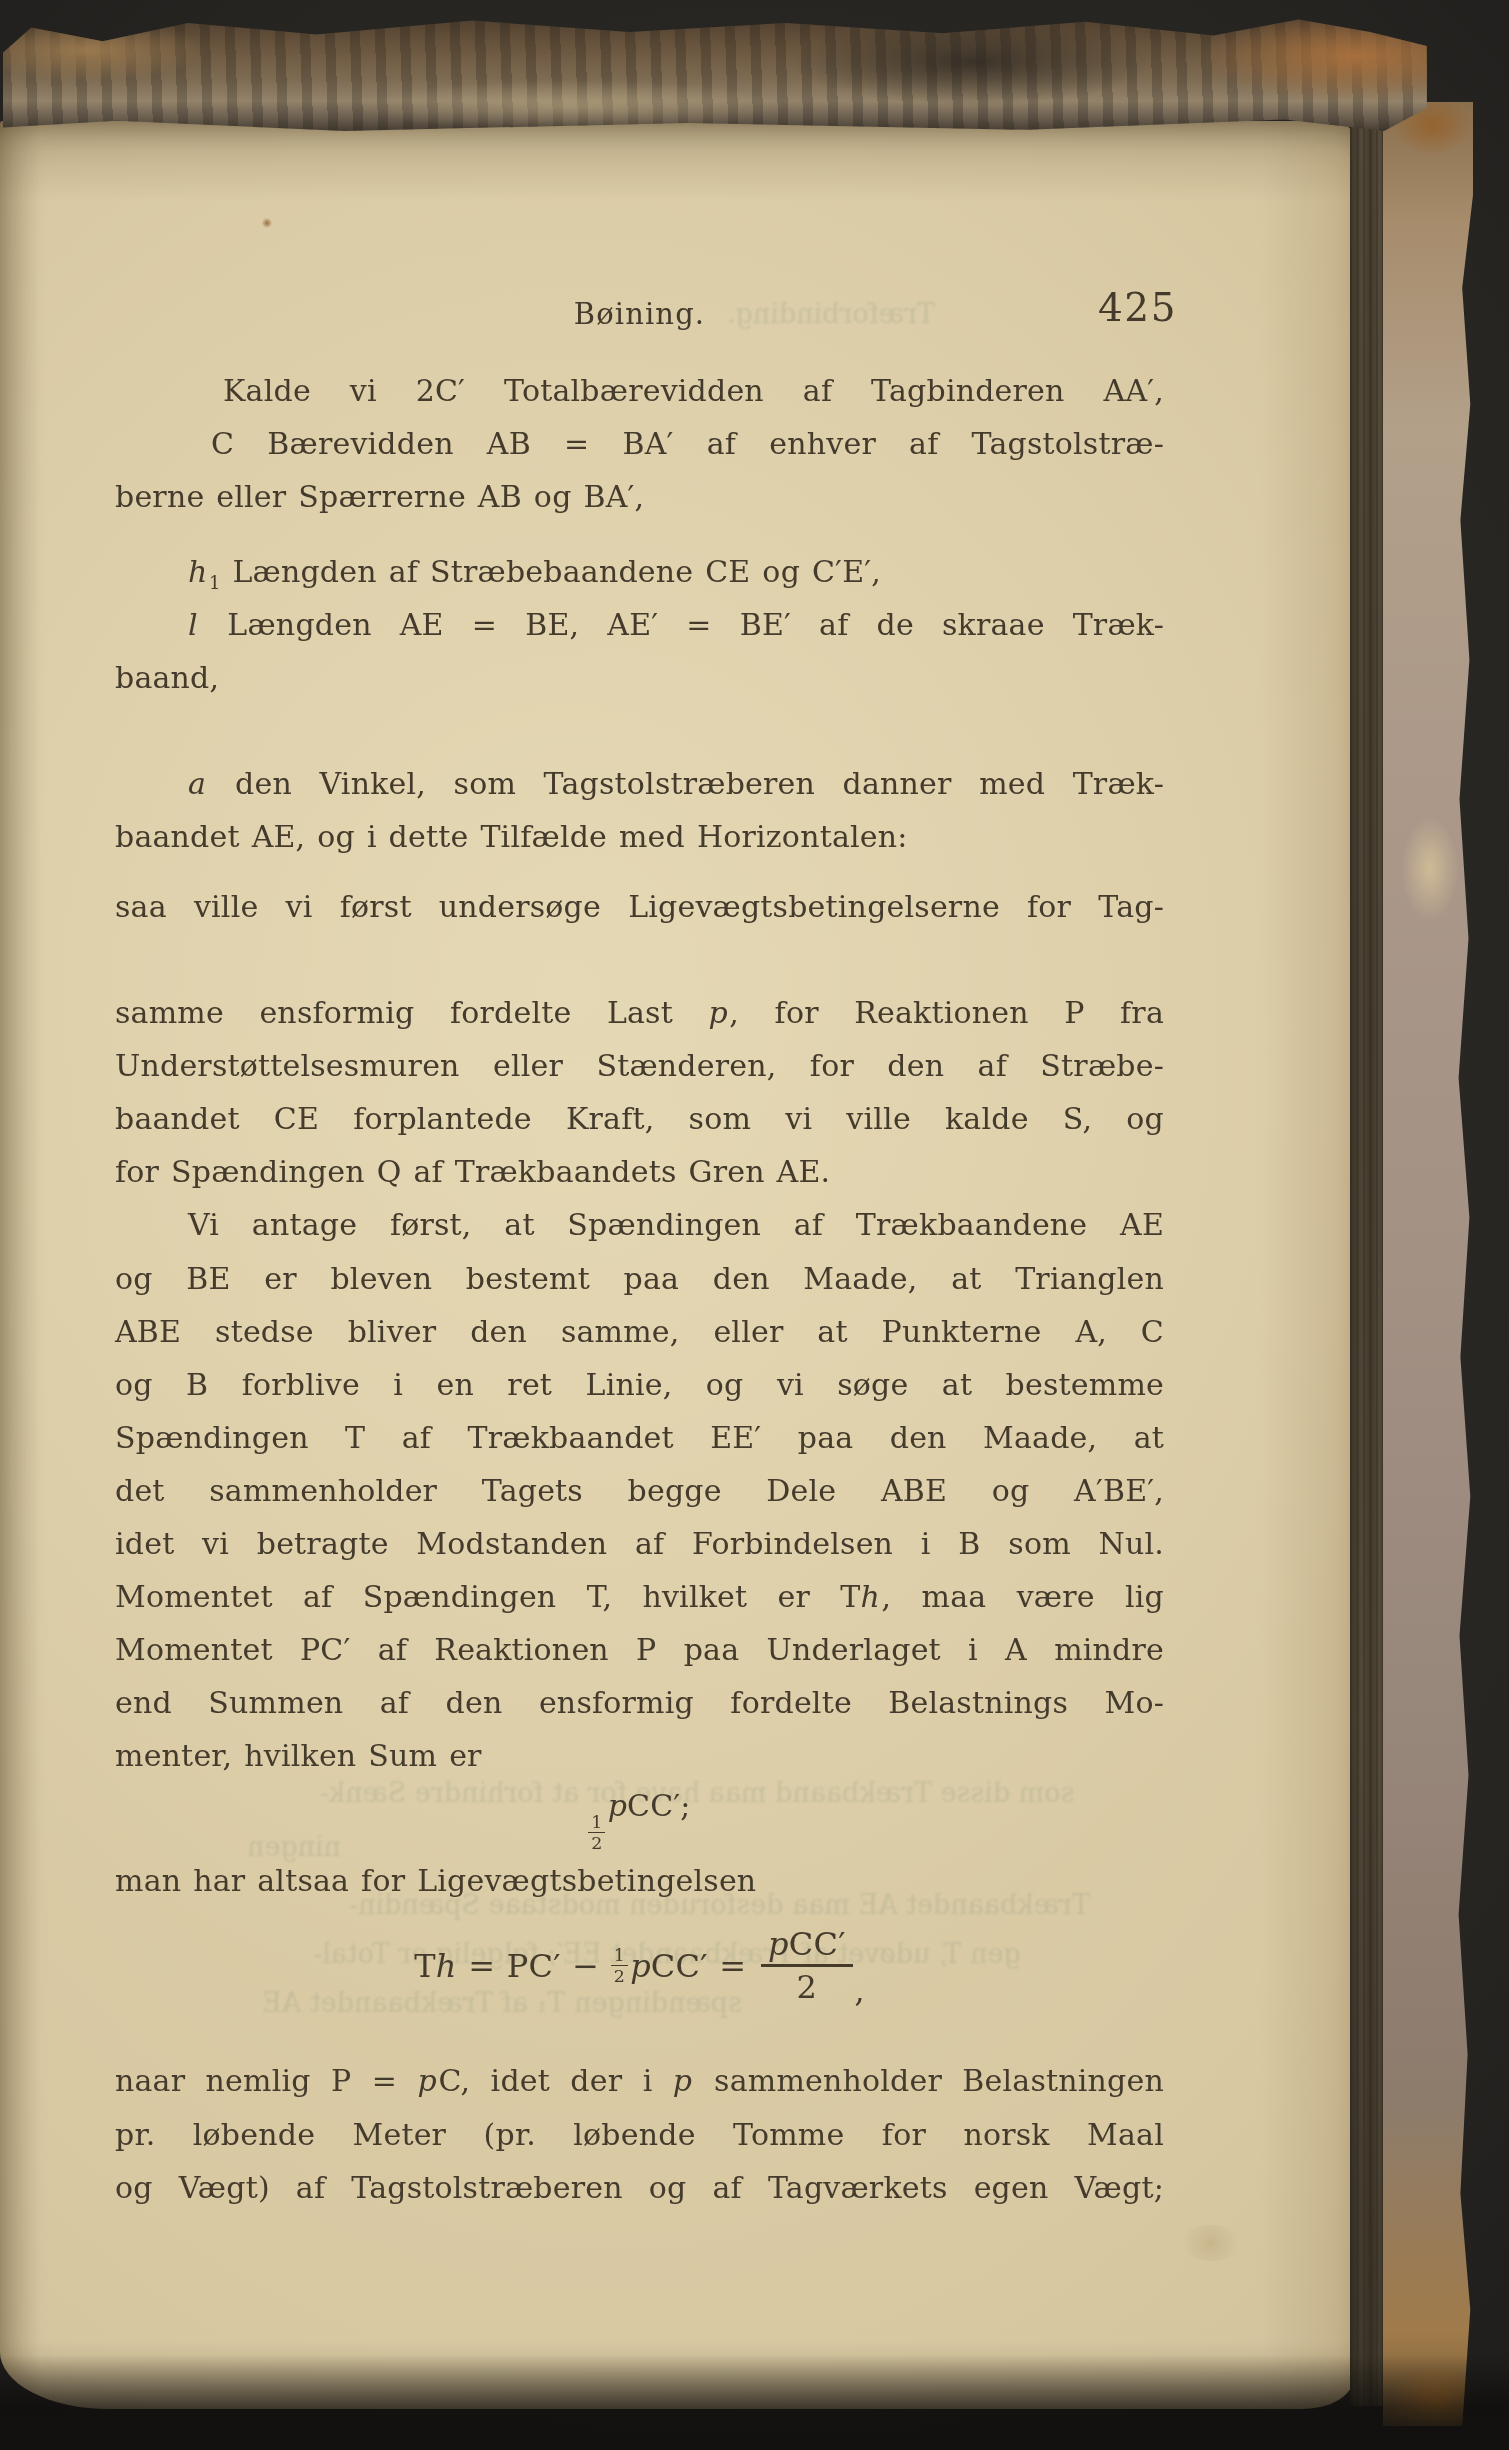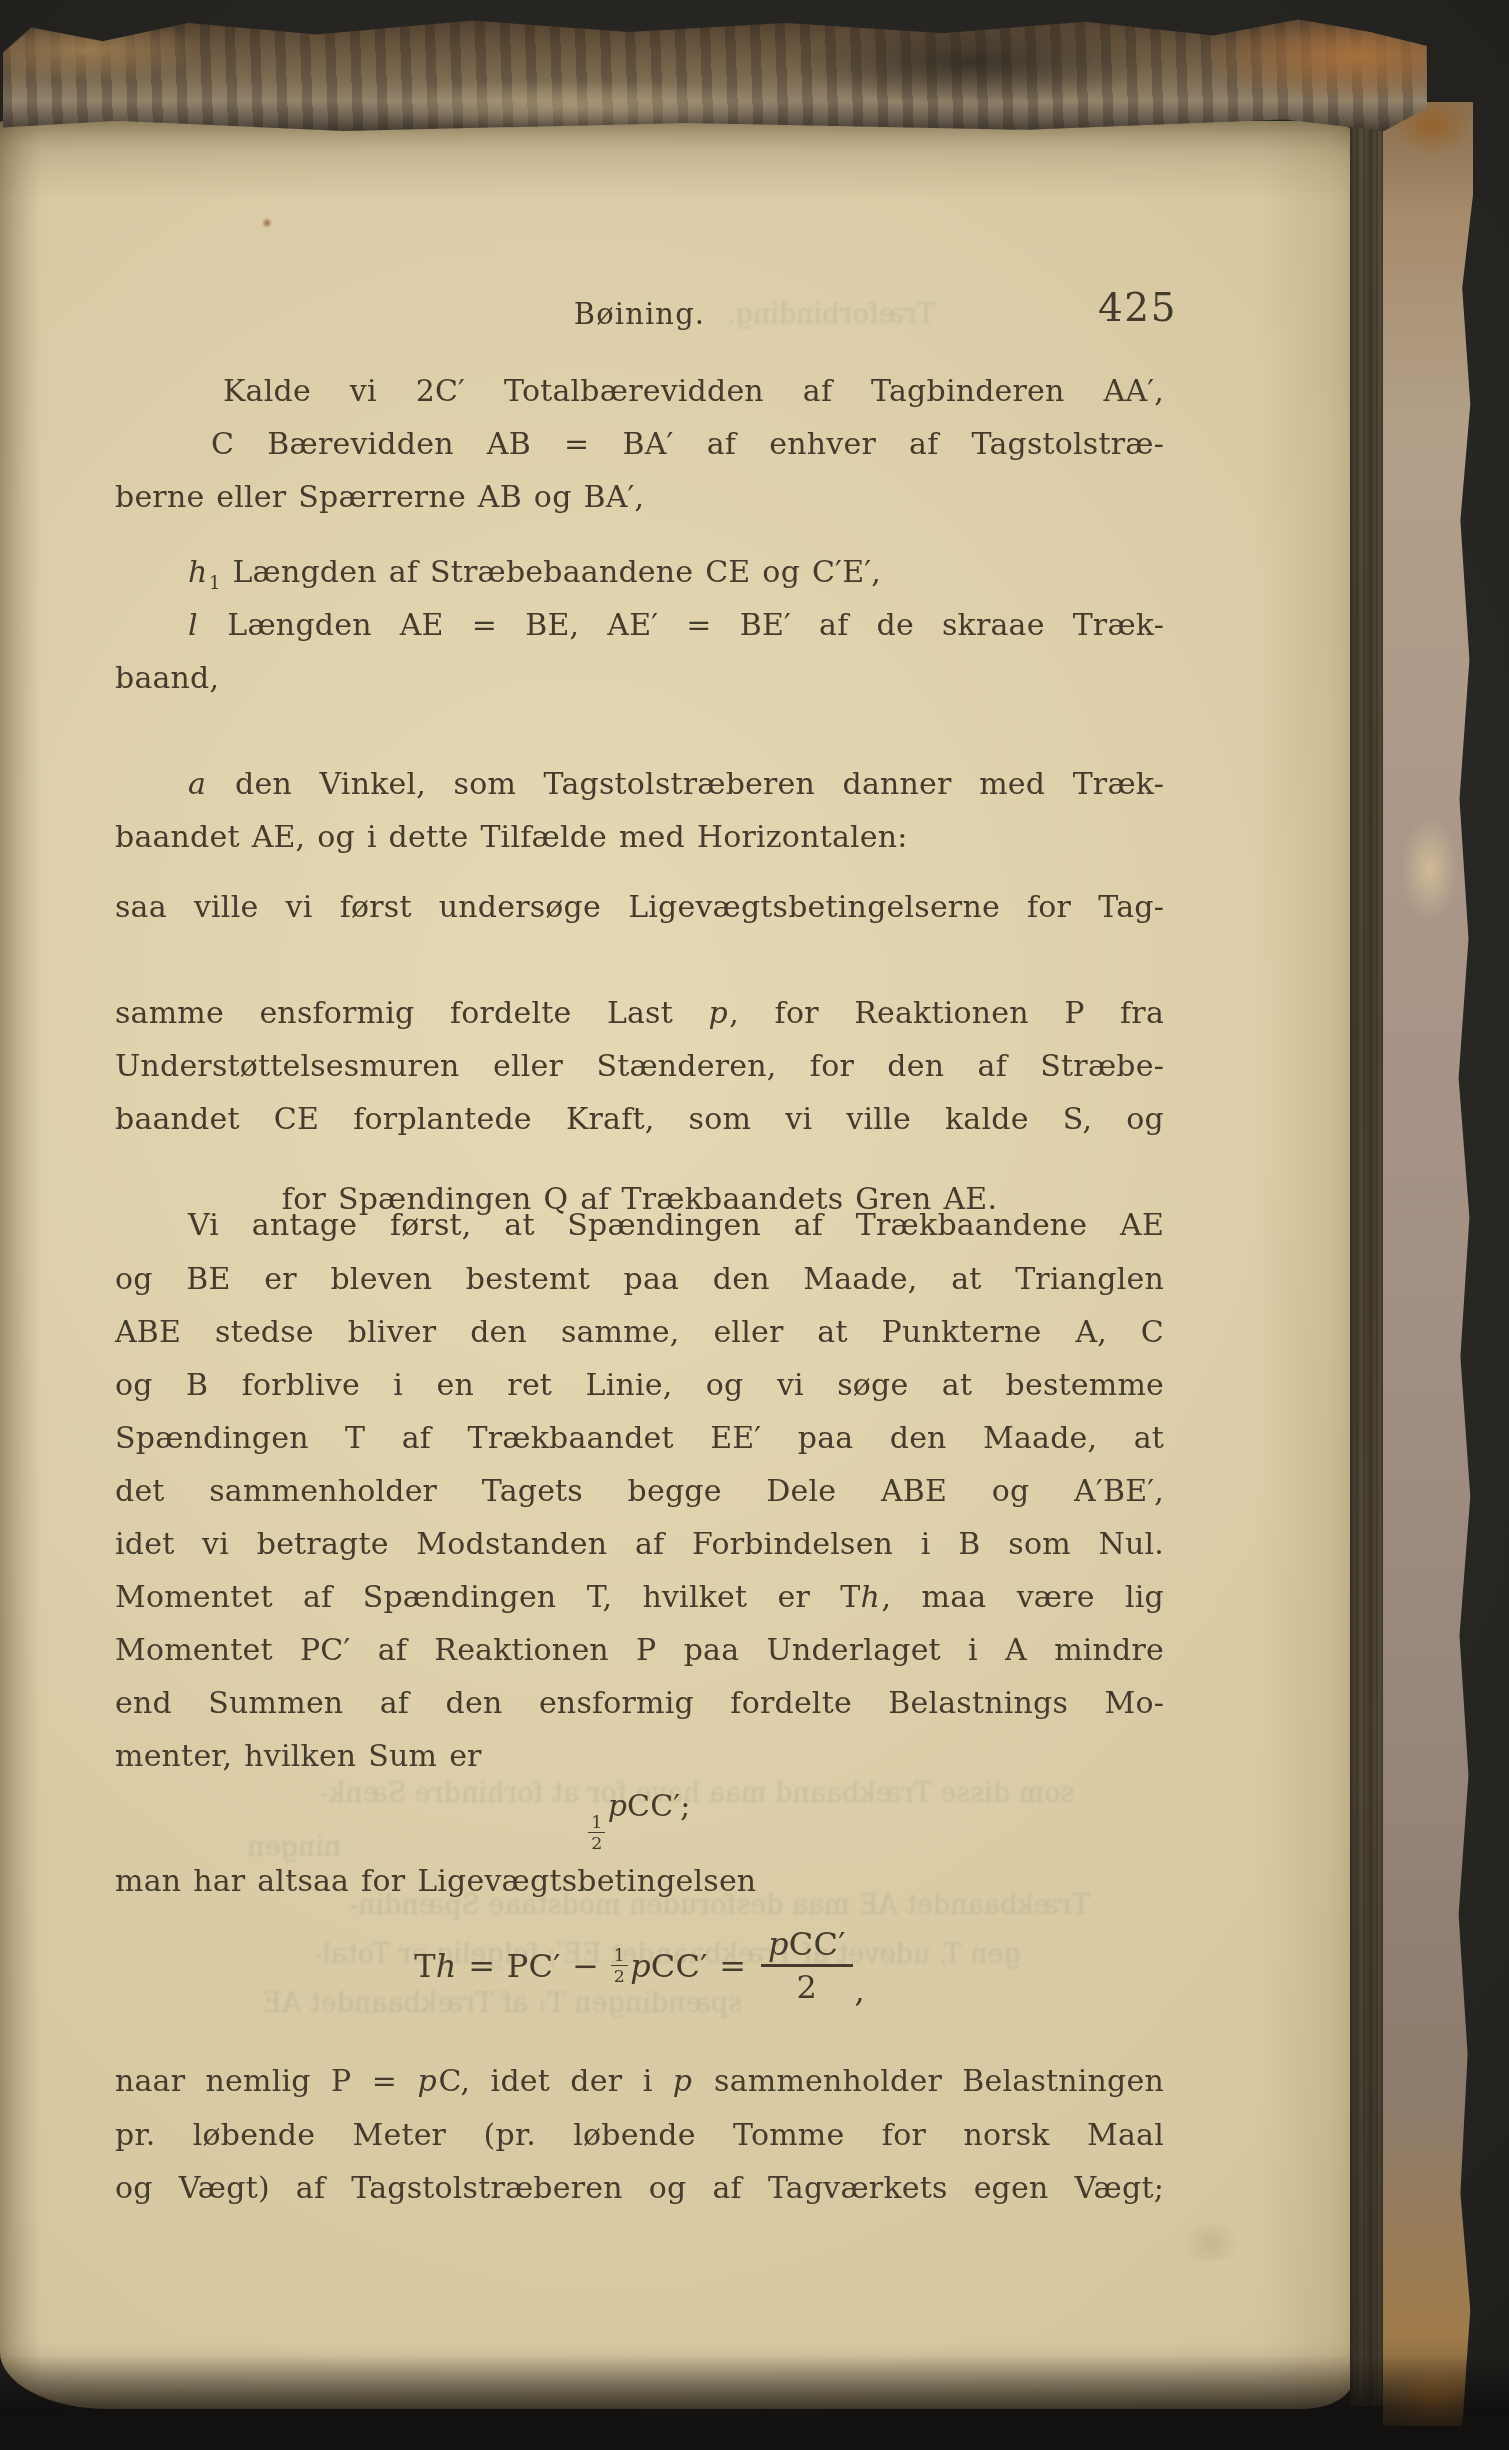--- a/index.html
+++ b/index.html
@@ -150,21 +150,21 @@
       <div class="line e" style="top: 470px;">berne eller Spærrerne AB og BA′,</div>
       <div class="line i3 e" style="top: 545px;"><i>h</i><span class="sub">1</span><span> Længden af Stræbebaandene CE og C′E′,</span></div>
       <div class="line i3 j" style="top: 598px;"><i>l</i><span> Længden AE = BE, AE′ = BE′ af de skraae Træk-</span></div>
       <div class="line e" style="top: 651px;">baand,</div>
       <div class="line i3 j" style="top: 757px;"><i>a</i><span> den Vinkel, som Tagstolstræberen danner med Træk-</span></div>
       <div class="line e" style="top: 810px;">baandet AE, og i dette Tilfælde med Horizontalen:</div>
       <div class="line j" style="top: 880px;">saa ville vi først undersøge Ligevægtsbetingelserne for Tag-</div>
       <div class="line j" style="top: 986px;">samme ensformig fordelte Last <i>p</i><span>, for Reaktionen P fra</span></div>
       <div class="line j" style="top: 1039px;">Understøttelsesmuren eller Stænderen, for den af Stræbe-</div>
       <div class="line j" style="top: 1092px;">baandet CE forplantede Kraft, som vi ville kalde S, og</div>
-      <div class="line e" style="top: 1172px; text-align: center;">for Spændingen Q af Trækbaandets Gren AE.</div>
+      <div class="line e" style="top: 1145px;">for Spændingen Q af Trækbaandets Gren AE.</div>
       <div class="line i3 j" style="top: 1198px;">Vi antage først, at Spændingen af Trækbaandene AE</div>
       <div class="line j" style="top: 1252px;">og BE er bleven bestemt paa den Maade, at Trianglen</div>
       <div class="line j" style="top: 1305px;">ABE stedse bliver den samme, eller at Punkterne A, C</div>
       <div class="line j" style="top: 1358px;">og B forblive i en ret Linie, og vi søge at bestemme</div>
       <div class="line j" style="top: 1411px;">Spændingen T af Trækbaandet EE′ paa den Maade, at</div>
       <div class="line j" style="top: 1464px;">det sammenholder Tagets begge Dele ABE og A′BE′,</div>
       <div class="line j" style="top: 1517px;">idet vi betragte Modstanden af Forbindelsen i B som Nul.</div>
       <div class="line j" style="top: 1570px;">Momentet af Spændingen T, hvilket er T<i>h</i><span>, maa være lig</span></div>
       <div class="line j" style="top: 1623px;">Momentet PC′ af Reaktionen P paa Underlaget i A mindre</div>
       <div class="line j" style="top: 1676px;">end Summen af den ensformig fordelte Belastnings Mo-</div>

